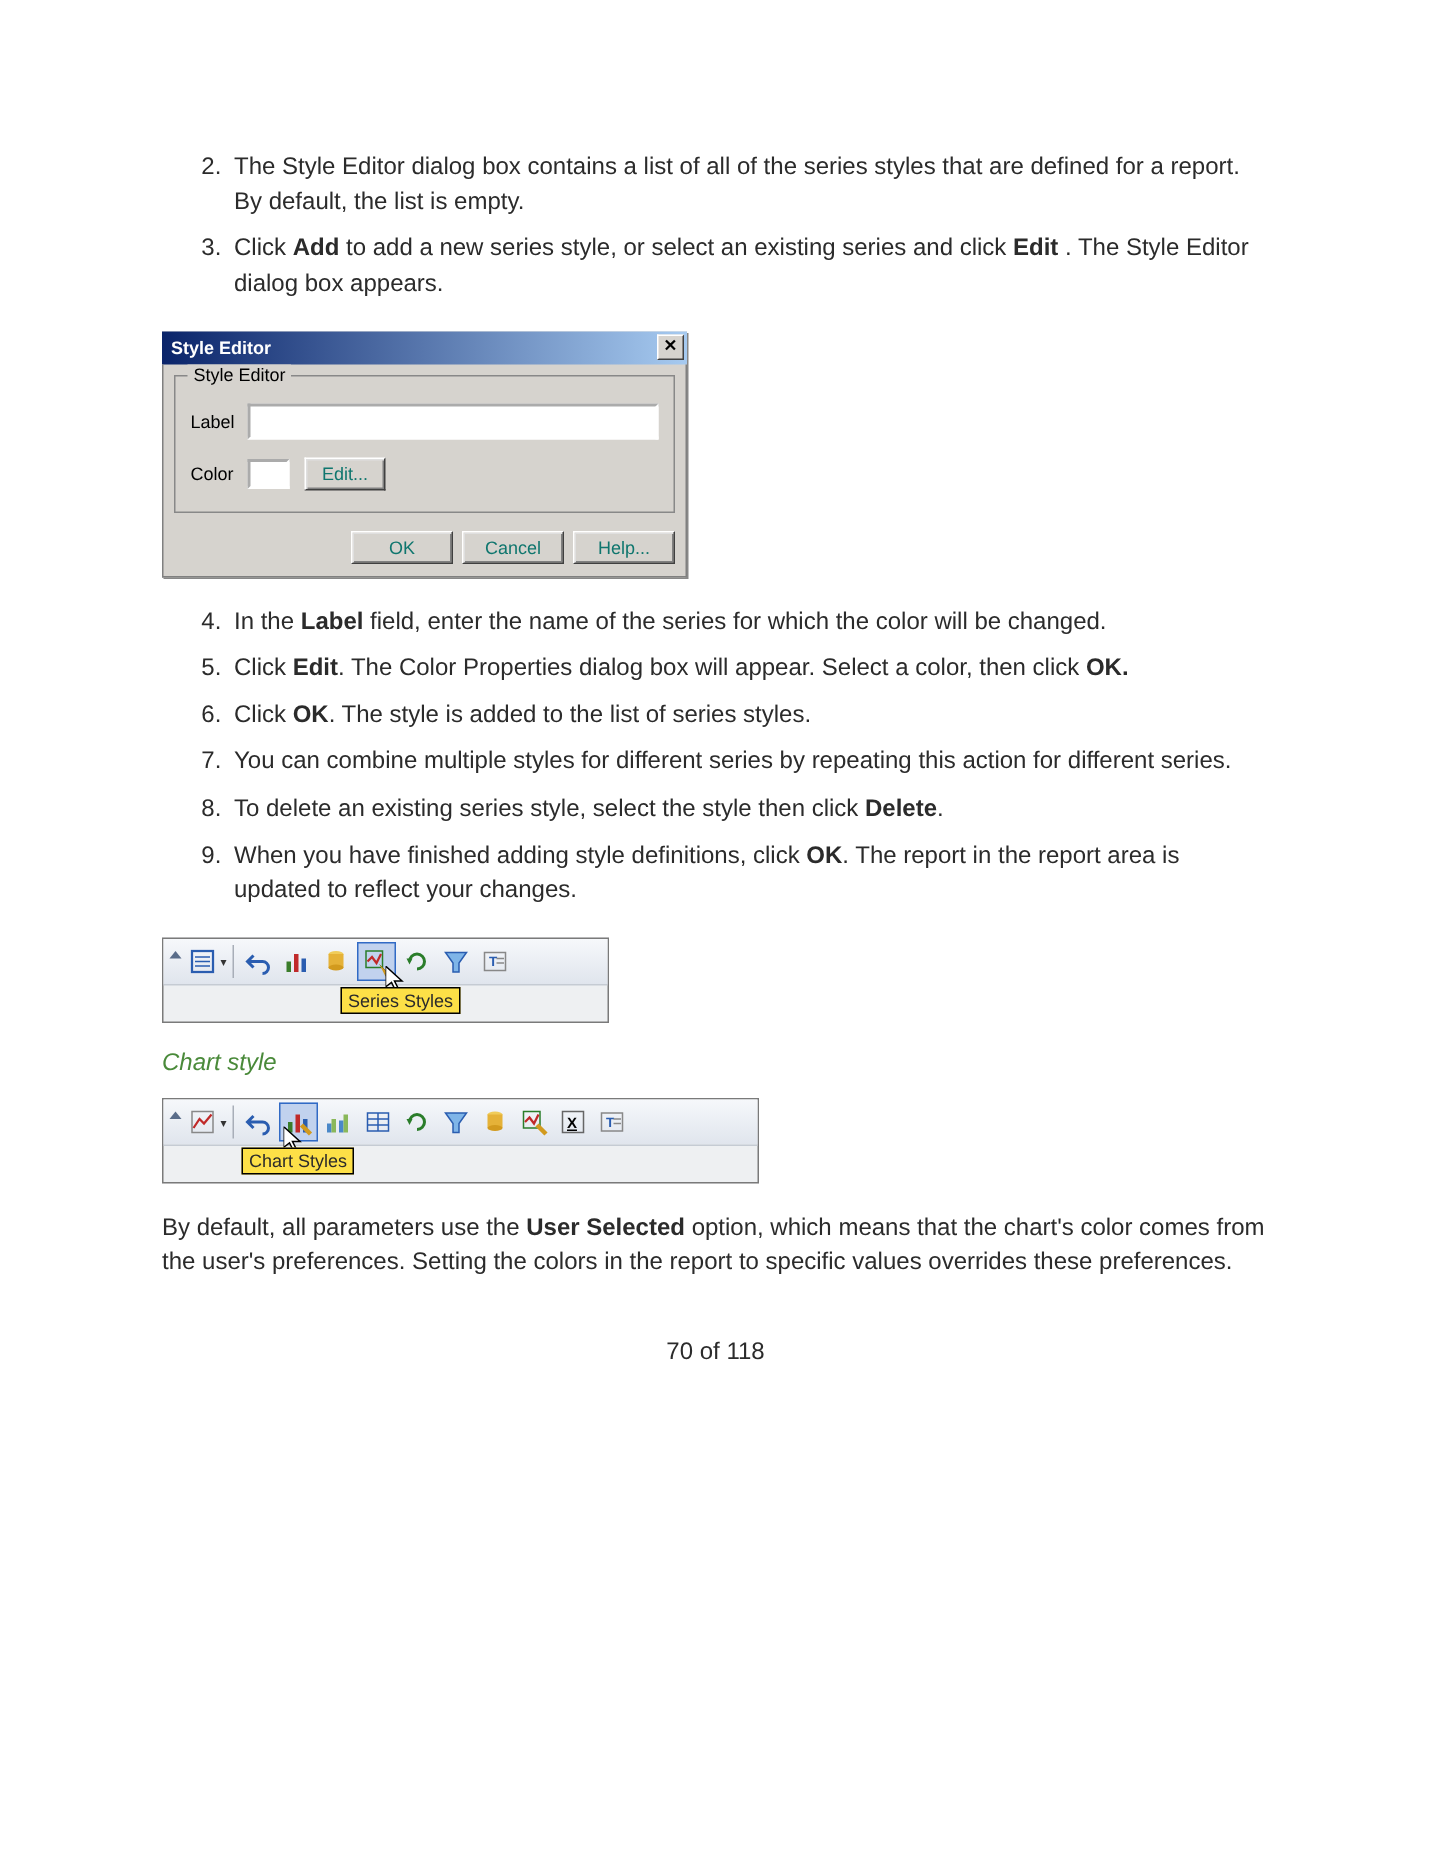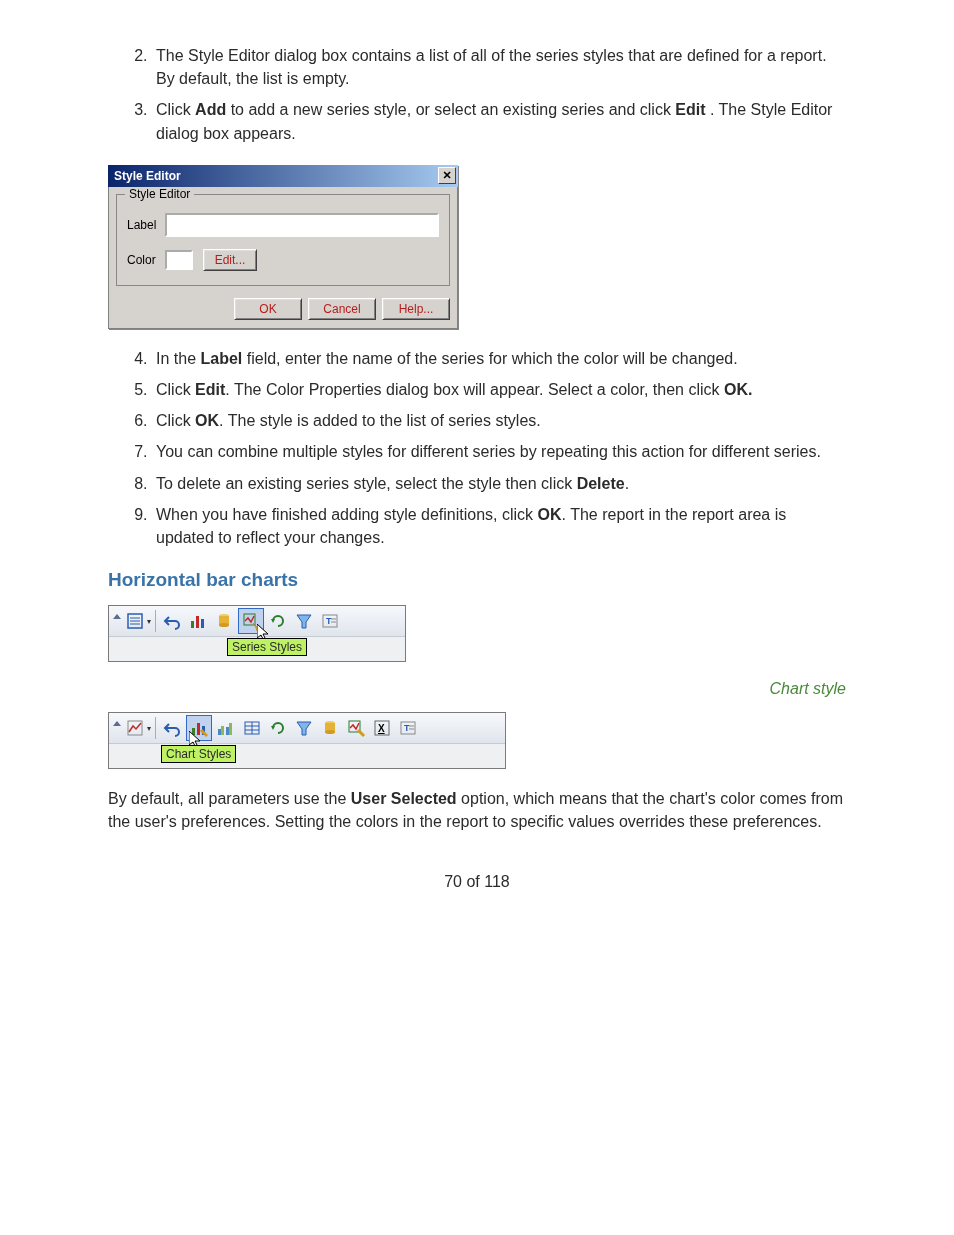--- a/index.html
+++ b/index.html
@@ -5,21 +5,21 @@
   body {
     margin: 0;
     padding: 0;
     background: #fff;
     font-family: Arial, Helvetica, sans-serif;
     color: #2b2b2b;
   }
   .page {
     width: 954px;
     min-height: 1235px;
-    padding: 44px 108px 60px 108px;
+    padding: 100px 108px 60px 108px;
     box-sizing: border-box;
     position: relative;
   }
   ol.main-list {
     list-style: decimal;
     margin: 0 0 20px 0;
     padding-left: 44px;
     font-size: 16px;
     line-height: 1.45;
   }
@@ -34,21 +34,20 @@
     font-size: 19px;
     font-weight: bold;
     margin: 18px 0 10px 0;
   }
   h3.sub-h {
     color: #4a8a3a;
     font-style: italic;
     font-size: 16px;
     font-weight: normal;
     margin: 14px 0 10px 0;
-    text-align: right;
   }
   p.body-p {
     font-size: 16px;
     line-height: 1.45;
     margin: 0 0 12px 0;
   }
   .page-num {
     text-align: center;
     font-size: 16px;
     margin-top: 40px;
@@ -137,21 +136,21 @@
   }
   .win-btn {
     background: #d6d3ce;
     border: 1px solid #fff;
     border-right-color: #404040;
     border-bottom-color: #404040;
     box-shadow: inset 1px 1px 0 #dfdfdf, inset -1px -1px 0 #808080;
     height: 22px;
     font-size: 12px;
     font-family: Tahoma, Arial, sans-serif;
-    color: #b91c1c;
+    color: #0f766e;
     padding: 0 10px;
     cursor: default;
     display: inline-flex;
     align-items: center;
     justify-content: center;
     box-sizing: border-box;
     text-align: center;
   }
   .btn-row {
     display: flex;
@@ -211,21 +210,21 @@
     height: 22px;
     background: #a8aeb8;
     margin: 0 2px;
   }
   .tb-tip-row {
     height: 24px;
     position: relative;
   }
   .tip {
     position: absolute;
-    background: #bef264;
+    background: #fde047;
     border: 1px solid #000;
     font-size: 12px;
     padding: 1px 4px;
     white-space: nowrap;
   }
   .cursor-overlay {
     position: absolute;
     pointer-events: none;
   }
   .drop-arrow {
@@ -300,21 +299,20 @@
       <span>You can combine multiple styles for different series by repeating this action for different series.</span>
     </li>
     <li>
       <span>To delete an existing series style, select the style then click </span><span class="b">Delete</span><span>.</span>
     </li>
     <li>
       <span>When you have finished adding style definitions, click </span><span class="b">OK</span><span>. The report in the report area is updated to reflect your changes.</span>
     </li>
   </ol>
 
-  <h2 class="section-h">Horizontal bar charts</h2>
 
   <div class="figure-gap">
     <div class="toolbar-box tb1">
       <div class="tb-row">
         <div class="tb-handle"></div>
         <div class="tb-btn">
           <svg viewBox="0 0 20 20">
               <rect x="3" y="3" width="14" height="14" fill="none" stroke="#2a5db0" stroke-width="1.5"></rect>
               <line x1="5" y1="7" x2="15" y2="7" stroke="#2a5db0"></line>
               <line x1="5" y1="10" x2="15" y2="10" stroke="#2a5db0"></line>

